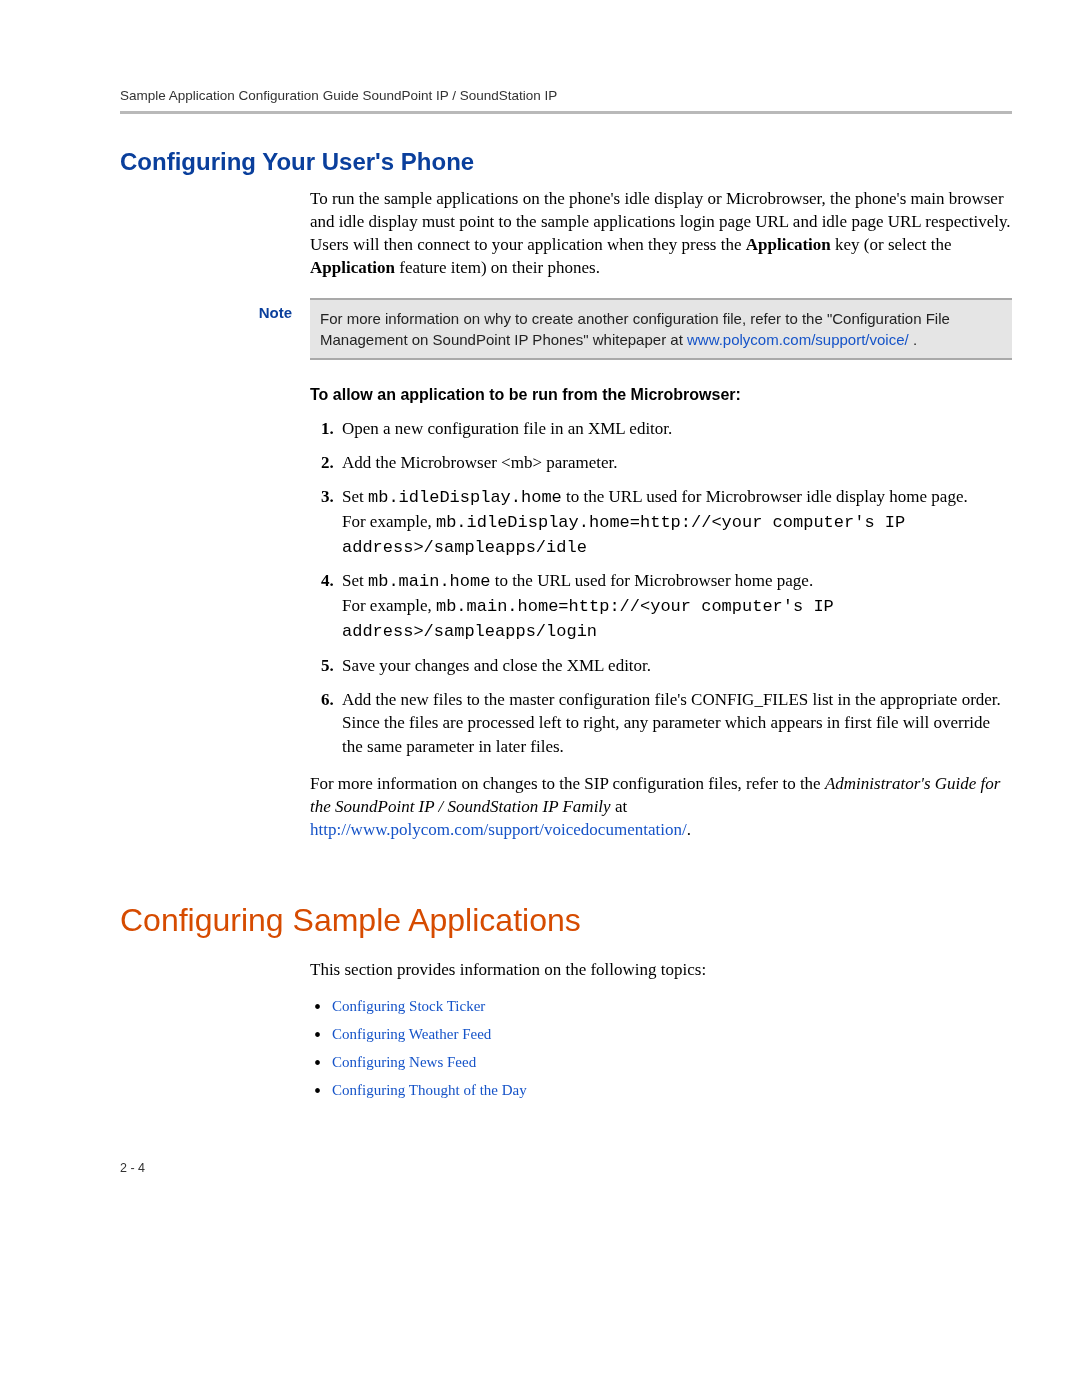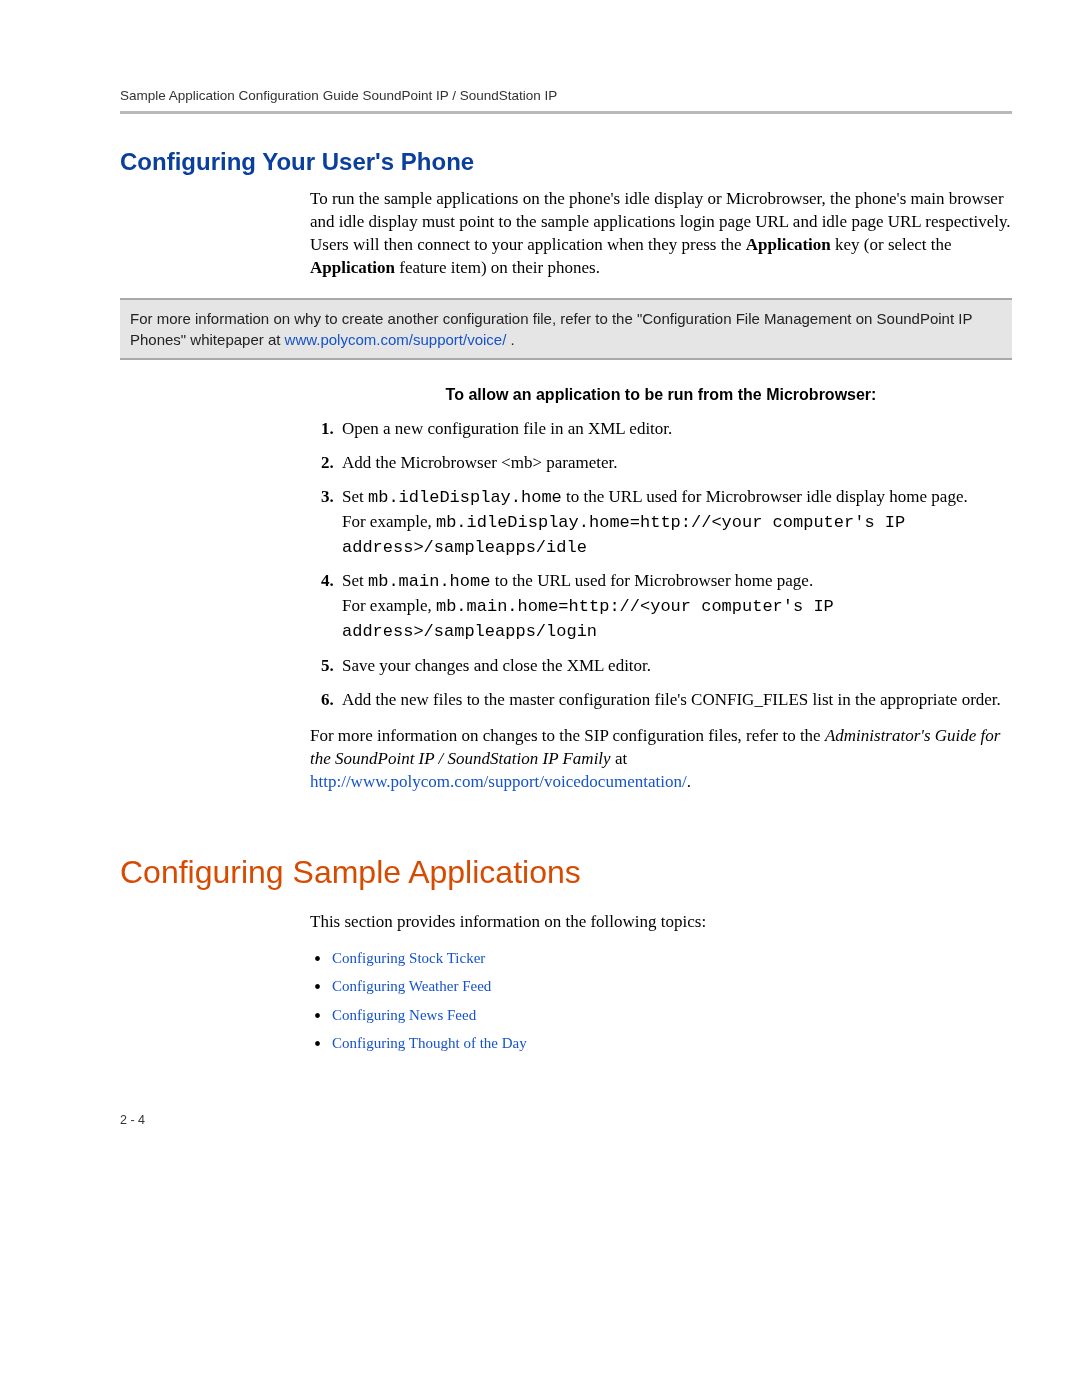--- a/index.html
+++ b/index.html
@@ -75,21 +75,20 @@
   }
   .note-box a {
     color: #1553c8;
     text-decoration: none;
   }
   .subhead {
     font-family: Arial, Helvetica, sans-serif;
     font-weight: bold;
     font-size: 16px;
     margin: 18px 0 12px 0;
-    text-align: center;
   }
   ol.steps {
     margin: 0 0 14px 0;
     padding-left: 28px;
   }
   ol.steps > li {
     margin-bottom: 10px;
     font-size: 17px;
     line-height: 1.4;
     padding-left: 4px;
@@ -144,20 +143,21 @@
 
   <div class="h2">Configuring Your User's Phone</div>
 
   <div class="body-block">
     <p>
       <span>To run the sample applications on the phone's idle display or Microbrowser, the phone's main browser and idle display must point to the sample applications login page URL and idle page URL respectively. Users will then connect to your application when they press the </span><b>Application</b><span> key (or select the </span><b>Application</b><span> feature item) on their phones.</span>
     </p>
   </div>
 
   <div class="note-row">
+    <div class="note-label">Note</div>
     <div class="note-box">
       <span>For more information on why to create another configuration file, refer to the "Configuration File Management on SoundPoint IP Phones" whitepaper at </span><a href="#">www.polycom.com/support/voice/</a><span> .</span>
     </div>
   </div>
 
   <div class="body-block">
     <div class="subhead">To allow an application to be run from the Microbrowser:</div>
     <ol class="steps">
       <li><span>Open a new configuration file in an XML editor.</span></li>
       <li><span>Add the Microbrowser &lt;mb&gt; parameter.</span></li>
@@ -169,20 +169,21 @@
       </li>
       <li>
         <span>Set </span><span class="code">mb.main.home</span><span> to the URL used for Microbrowser home page.</span>
         <div class="step-sub">
           <span>For example, </span><span class="code">mb.main.home=http://&lt;your computer's IP address&gt;/sampleapps/login</span>
         </div>
       </li>
       <li><span>Save your changes and close the XML editor.</span></li>
       <li>
         <span>Add the new files to the master configuration file's CONFIG_FILES list in the appropriate order.</span>
+        <div class="step-sub">Since the files are processed left to right, any parameter which appears in first file will override the same parameter in later files.</div>
       </li>
     </ol>
 
     <p>
       <span>For more information on changes to the SIP configuration files, refer to the </span><span class="italic">Administrator's Guide for the SoundPoint IP / SoundStation IP Family</span><span> at </span><span class="link">http://www.polycom.com/support/voicedocumentation/</span><span>.</span>
     </p>
   </div>
 
   <div class="h1">Configuring Sample Applications</div>
 

